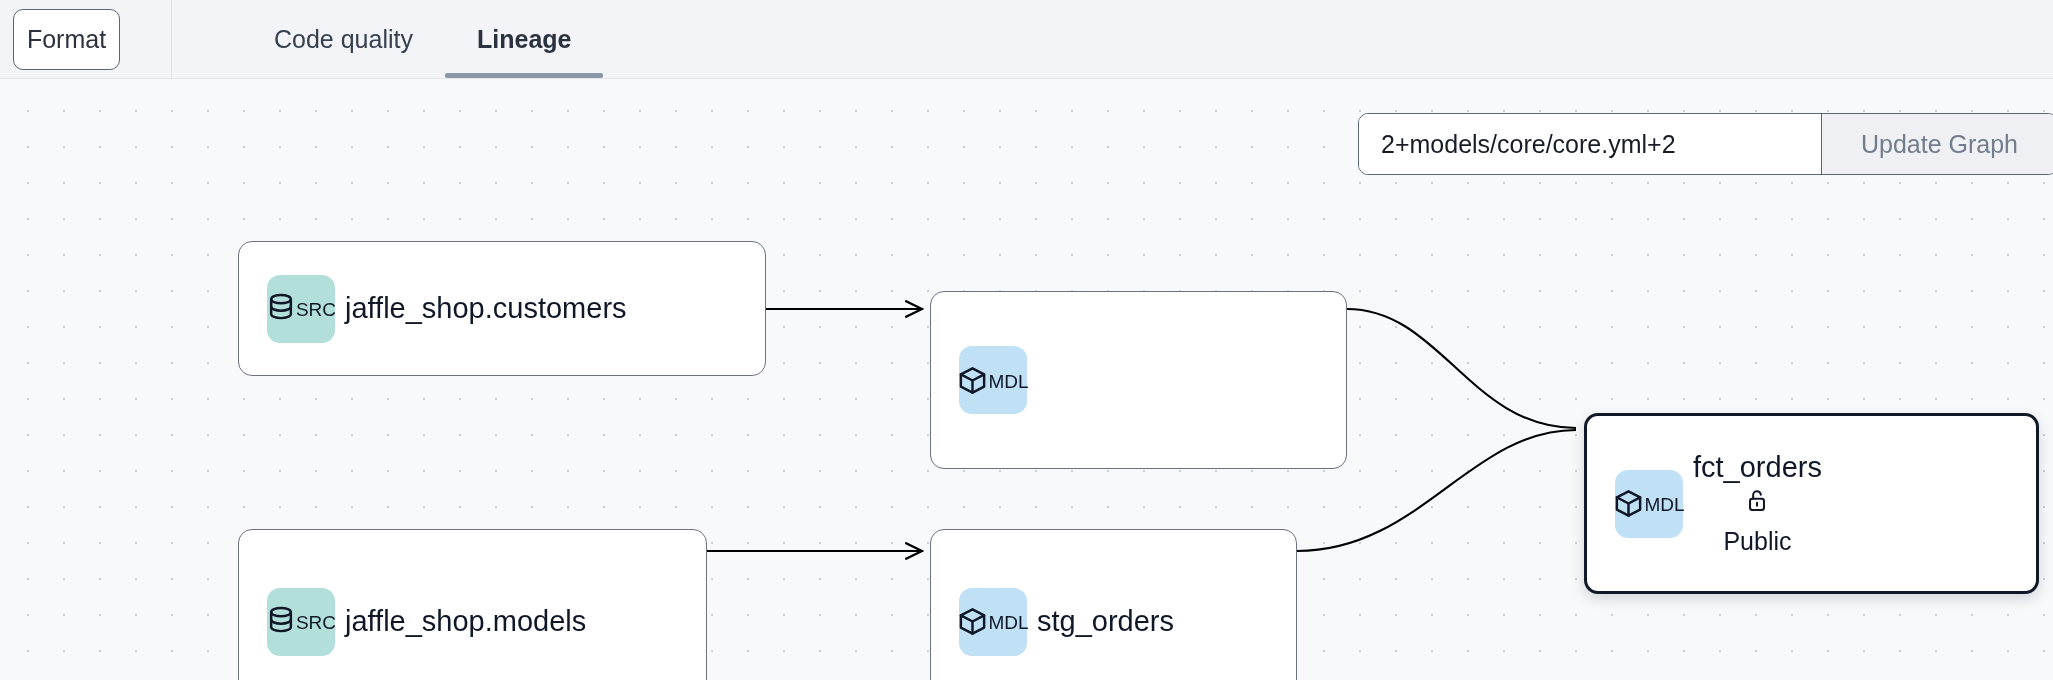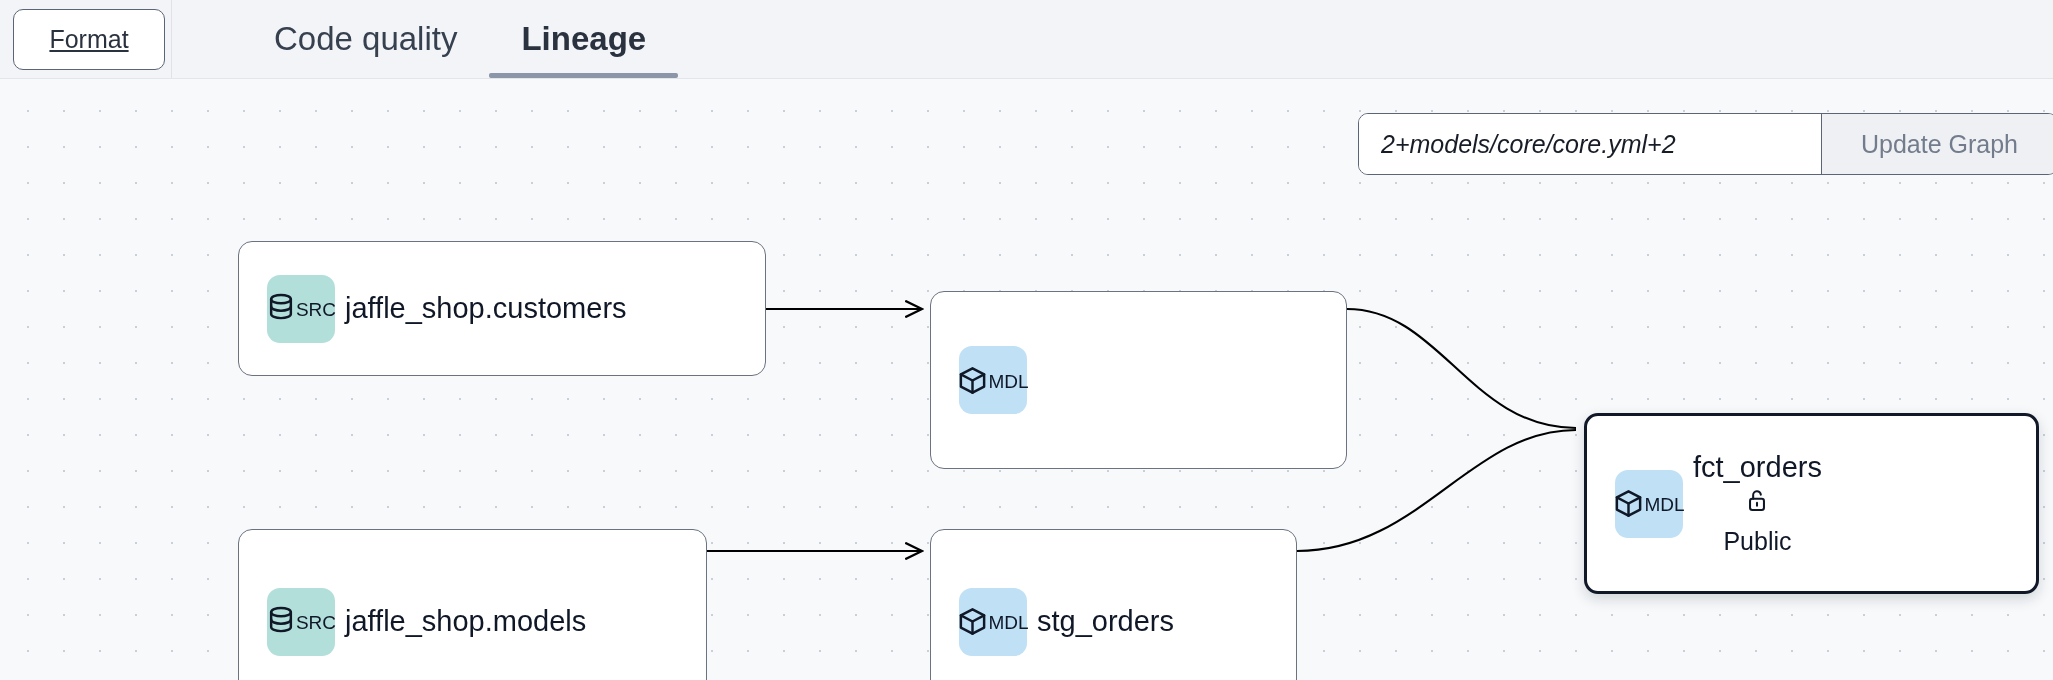--- a/index.html
+++ b/index.html
@@ -26,49 +26,48 @@
   .format-zone {
     width: 172px;
     height: 100%;
     display: flex;
     align-items: center;
     padding-left: 13px;
     border-right: 1px solid #dfe3e8;
   }
 
   .format-button {
-    width: 152px;
+    width: 107px;
     height: 61px;
     background: #ffffff;
     border: 1px solid #5c6576;
     border-radius: 10px;
     font-size: 25px;
     color: #2b323f;
     font-family: "Liberation Sans", sans-serif;
     cursor: pointer;
     display: flex;
     align-items: center;
     justify-content: center;
     line-height: 1;
-    text-decoration: underline;
   }
 
   .tabs {
     display: flex;
     align-items: stretch;
     height: 100%;
     padding-left: 70px;
   }
 
   .tab {
     position: relative;
     display: flex;
     align-items: center;
     padding: 16px 32px;
-    font-size: 33px;
+    font-size: 25px;
     color: #36404f;
     cursor: pointer;
     white-space: nowrap;
   }
 
   .tab.active { color: #2b323f; font-weight: bold; }
 
   .tab.active::after {
     content: "";
     position: absolute;
@@ -115,21 +114,20 @@
   .selector-input {
     width: 420px;
     height: 100%;
     border: none;
     outline: none;
     background: #ffffff;
     font-size: 25px;
     color: #171c26;
     padding: 0 22px;
     font-family: "Liberation Sans", sans-serif;
-    font-style: italic;
   }
 
   .update-graph-button {
     width: 236px;
     height: 100%;
     background: #eef0f3;
     border: none;
     border-left: 1px solid #5c6576;
     font-size: 25px;
     color: #6a7policy;

